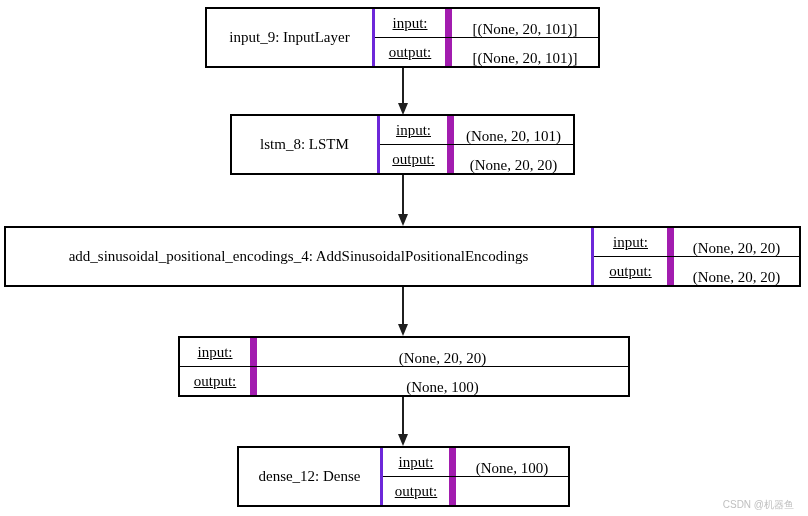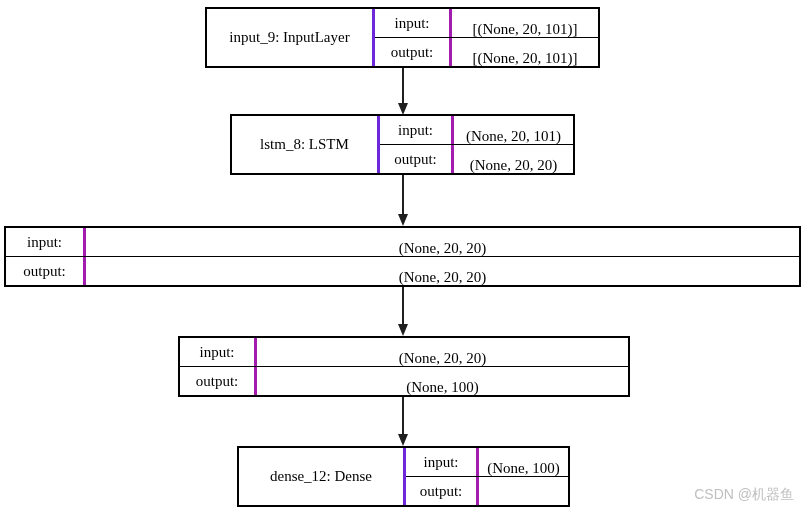--- a/index.html
+++ b/index.html
@@ -39,22 +39,23 @@
   }
   .io-row {
     display: flex;
     flex: 1 1 50%;
   }
   .io-row.first { border-bottom: 1px solid #000000; }
   .io-label {
     display: flex;
     align-items: center;
     justify-content: center;
-    border-right: 3px solid #a21caf;
+    border-right: 7px solid #a21caf;
     flex: 0 0 auto;
+    text-decoration: underline;
   }
   .io-value {
     display: flex;
     align-items: center;
     justify-content: center;
     flex: 1 1 auto;
     padding: 0 4px;
     margin-top: 13px;
   }
   .edge-line {
@@ -66,40 +67,40 @@
     position: absolute;
     width: 0;
     height: 0;
     border-left: 5px solid transparent;
     border-right: 5px solid transparent;
     border-top: 12px solid #1f1f1f;
   }
   .watermark {
     position: absolute;
     right: 14px;
-    bottom: 12px;
+    bottom: 4px;
     font-family: "Liberation Sans", "DejaVu Sans", sans-serif;
-    font-size: 14px;
+    font-size: 10px;
     color: #bfbfbf;
   }
   
   #node-0 { left: 205px; top: 7px;   width: 395px; height: 61px; }
   #node-0 .name-cell { width: 168px; }
   #node-0 .io-label  { width: 77px; }
   #node-1 { left: 230px; top: 114px; width: 345px; height: 61px; }
   #node-1 .name-cell { width: 148px; }
   #node-1 .io-label  { width: 74px; }
   #node-2 { left: 4px;   top: 226px; width: 797px; height: 61px; }
   #node-2 .name-cell { width: 588px; }
   #node-2 .io-label  { width: 80px; }
   #node-3 { left: 178px; top: 336px; width: 452px; height: 61px; }
   #node-3 .name-cell { width: 243px; }
   #node-3 .io-label  { width: 77px; }
   #node-4 { left: 237px; top: 446px; width: 333px; height: 61px; }
-  #node-4 .name-cell { width: 167px; }
+  #node-4 .name-cell { width: 144px; }
   #node-4 .io-label  { width: 73px; }
   
   #edge-0-line { left: 402px; top: 68px;  height: 36px; }
   #edge-0-head { left: 398px; top: 103px; }
   #edge-1-line { left: 402px; top: 175px; height: 40px; }
   #edge-1-head { left: 398px; top: 214px; }
   #edge-2-line { left: 402px; top: 287px; height: 38px; }
   #edge-2-head { left: 398px; top: 324px; }
   #edge-3-line { left: 402px; top: 397px; height: 38px; }
   #edge-3-head { left: 398px; top: 434px; }
@@ -137,20 +138,21 @@
         <div class="io-label">output:</div>
         <div class="io-value">(None, 20, 20)</div>
       </div>
     </div>
   </div>
 
   <div class="edge-line" id="edge-1-line"></div>
   <div class="edge-head" id="edge-1-head"></div>
 
   <div class="node" id="node-2">
+    <div class="name-cell">add_sinusoidal_positional_encodings_4: AddSinusoidalPositionalEncodings</div>
     <div class="io-col">
       <div class="io-row first">
         <div class="io-label">input:</div>
         <div class="io-value">(None, 20, 20)</div>
       </div>
       <div class="io-row">
         <div class="io-label">output:</div>
         <div class="io-value">(None, 20, 20)</div>
       </div>
     </div>

